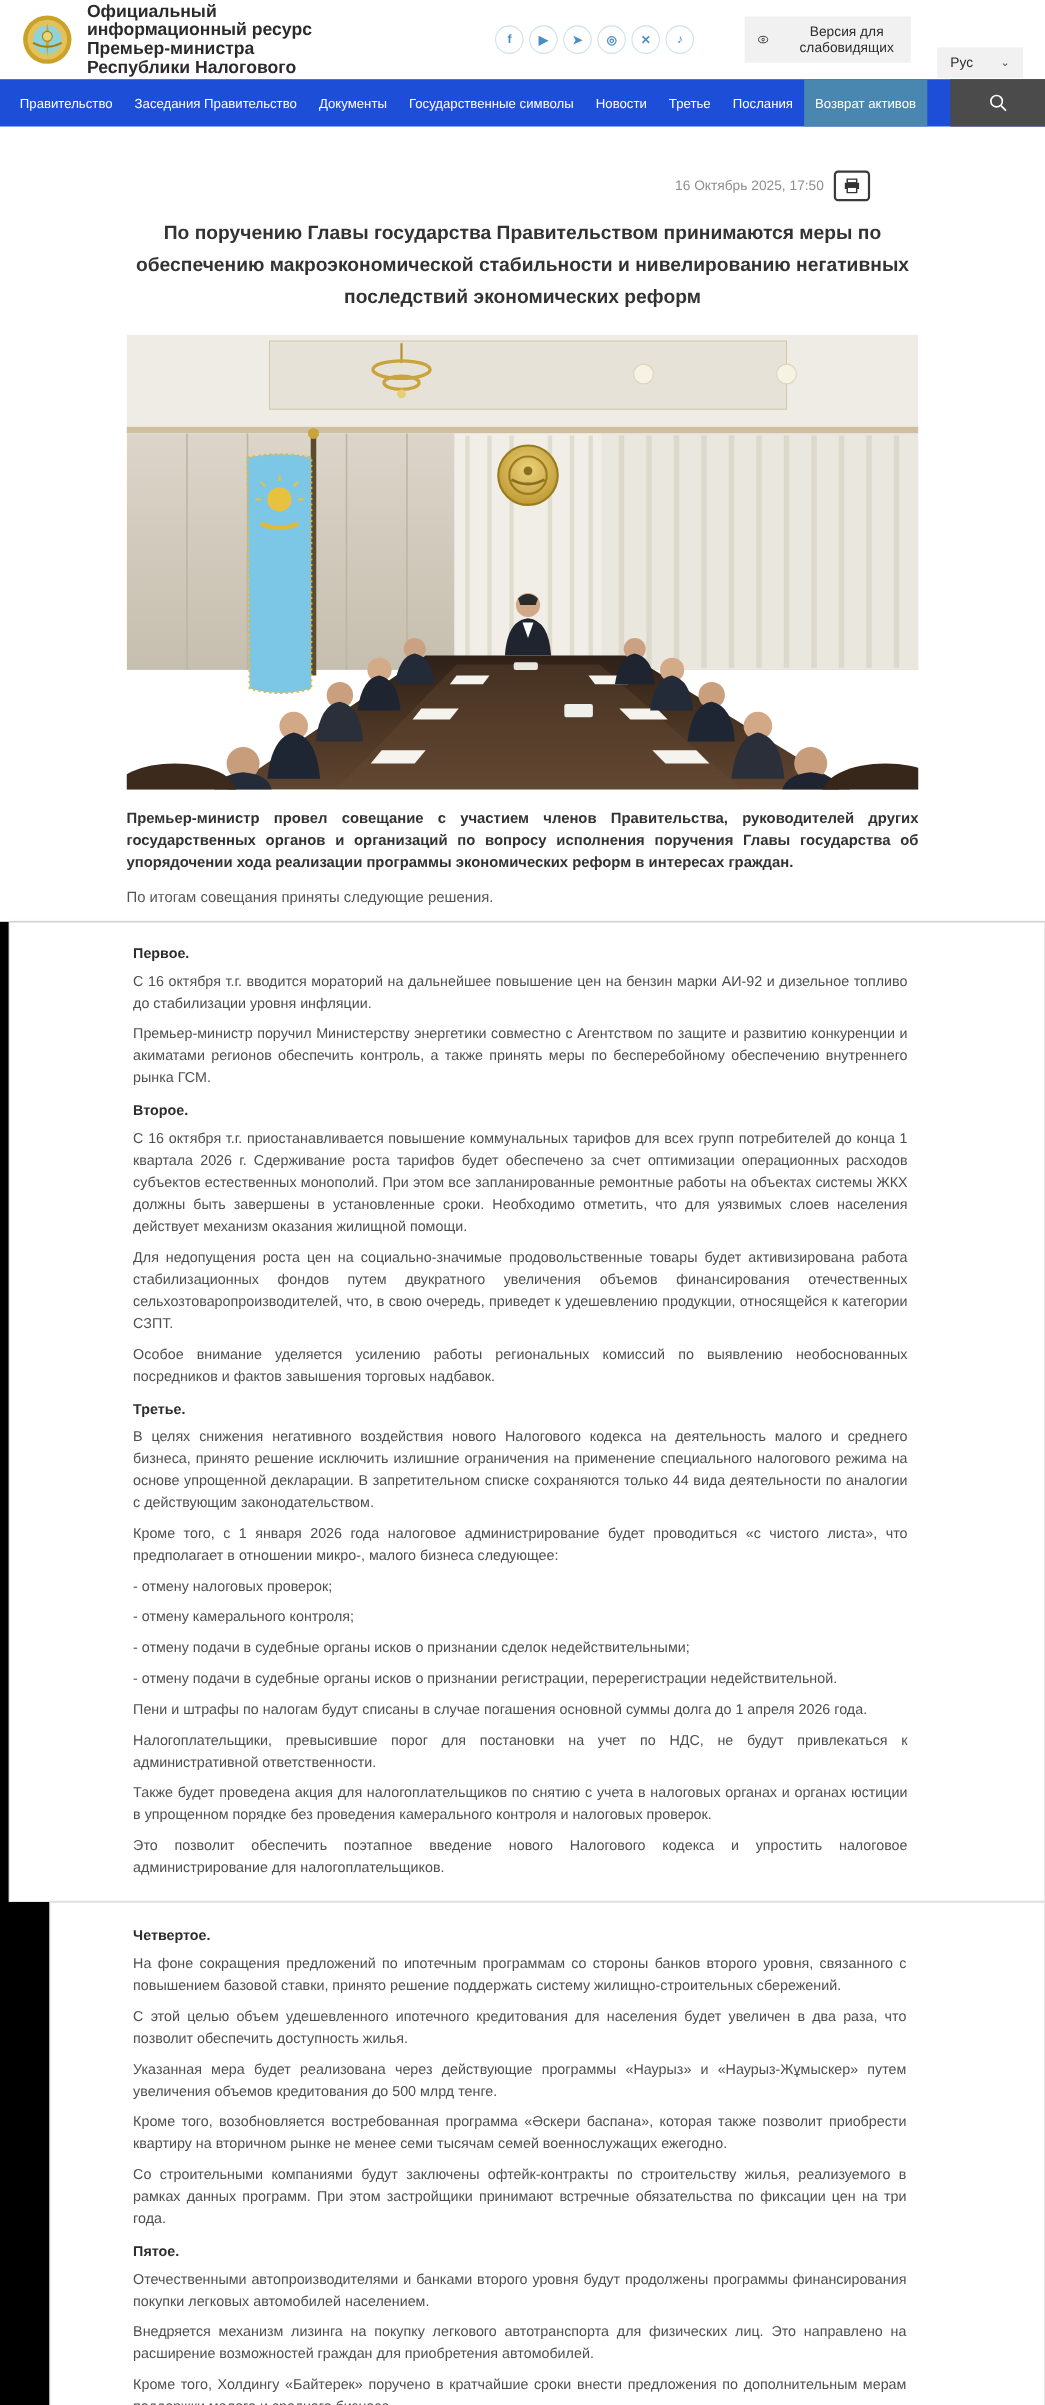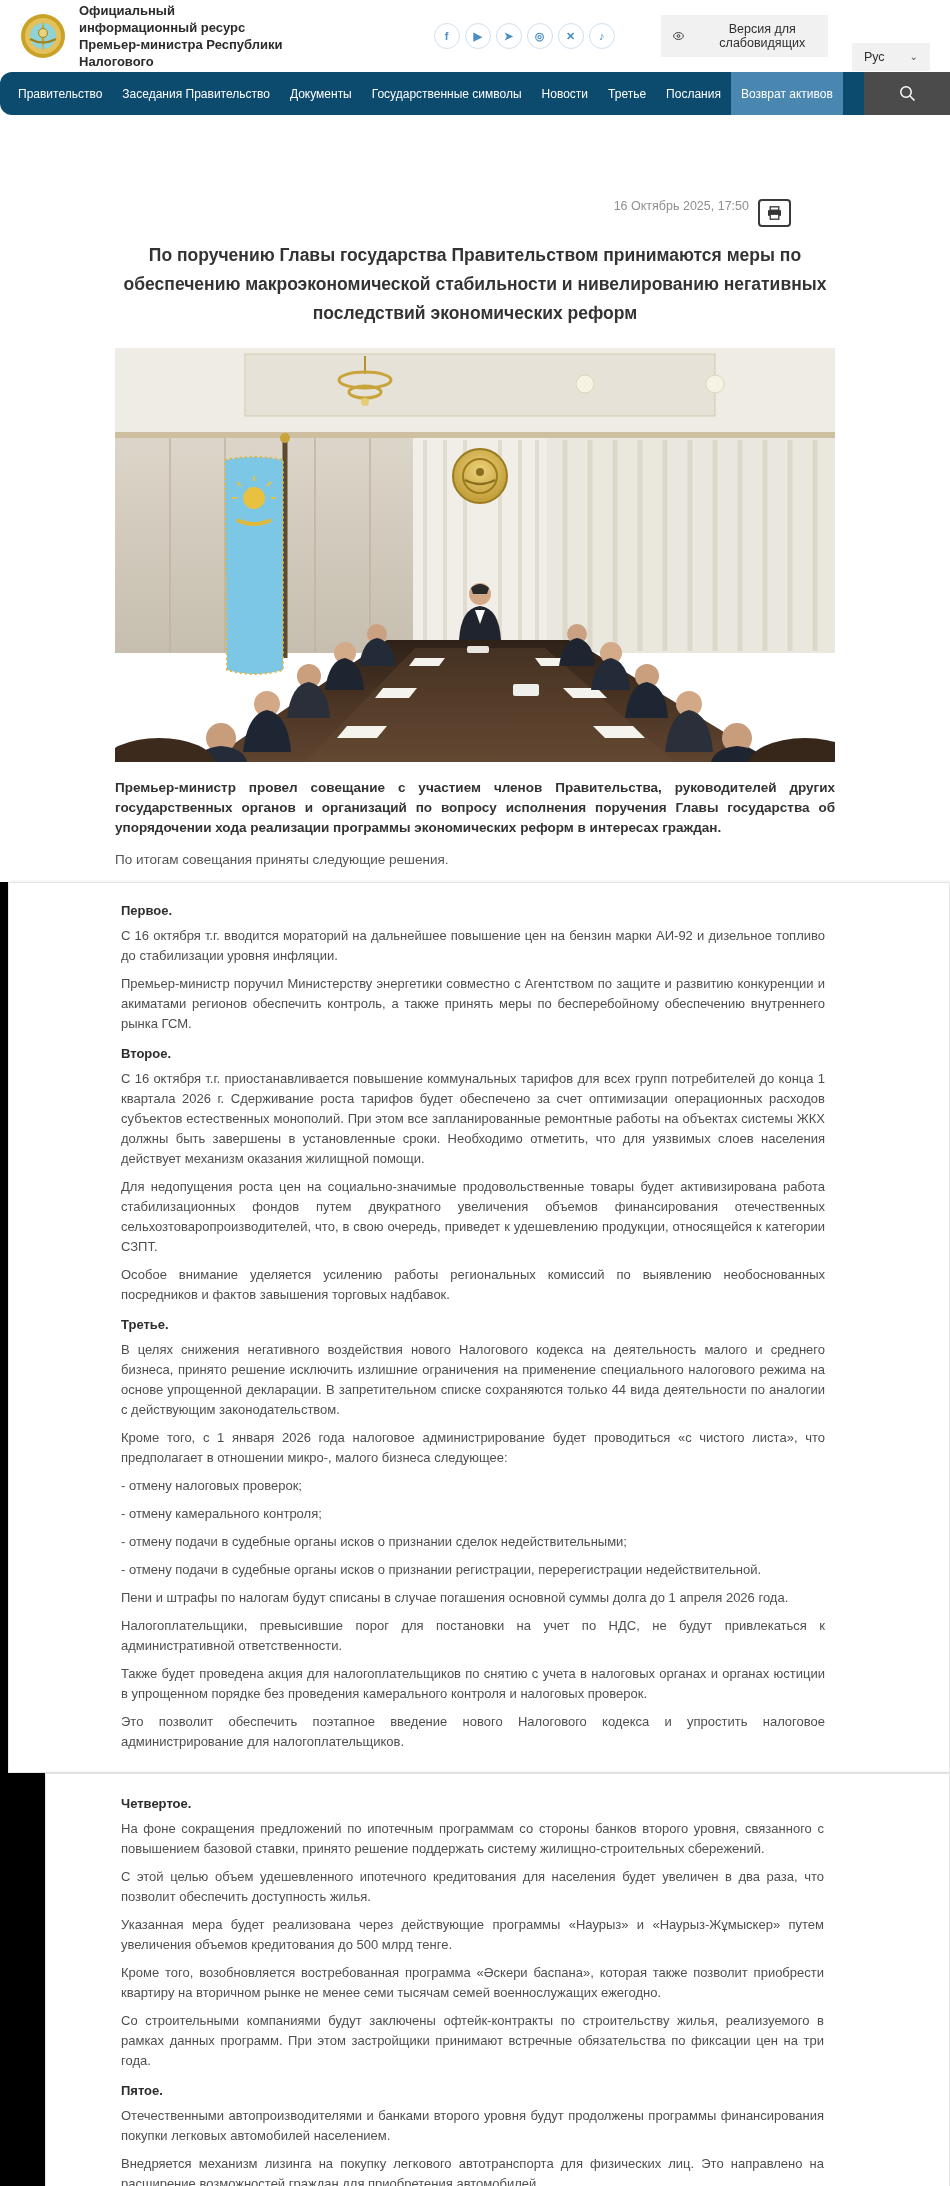--- a/index.html
+++ b/index.html
@@ -1,38 +1,38 @@
 <!DOCTYPE html>
 <html lang="ru"><head>
 <meta charset="utf-8">
 <style>
   html,body { margin:0; padding:0; background:#fff; }
   body { width:950px; font-family:"Liberation Sans", sans-serif; -webkit-font-smoothing:antialiased; }
 
   
   .header { height:72px; display:flex; align-items:center; padding:0 20px; background:#fff; box-sizing:border-box; }
   .logo { width:46px; height:46px; flex:0 0 auto; }
-  .site-name { margin-left:13px; font-size:13px; color:#2b2b2b; line-height:17px; font-weight:600; }
+  .site-name { margin-left:13px; font-size:16px; color:#2b2b2b; line-height:17px; font-weight:600; }
   .social { display:flex; align-items:center; gap:5px; margin-left:150px; }
   .social-icon { width:24px; height:24px; border:1px solid #cfe0ee; border-radius:50%; display:flex; align-items:center; justify-content:center; color:#4a8ec2; font-size:11px; font-weight:bold; background:#fff; cursor:pointer; }
   .btn-gray { background:#f1f1f1; border:none; display:flex; align-items:center; gap:25px; font-size:12.5px; color:#2e2e2e; padding:7px 12px; cursor:pointer; font-family:inherit; }
   .btn-access { margin-left:46px; }
   .btn-lang { margin-left:24px;margin-top:41px; }
   .caret { font-size:10px; color:#555; }
 
   
-  .nav { background:#0c4a6e; height:43px; display:flex; align-items:stretch;border-radius:12px; }
+  .nav { background:#1d4ed8; height:43px; display:flex; align-items:stretch; }
   .nav-items { display:flex; align-items:stretch; padding-left:8px; }
   .nav-item { color:#fff; font-size:12px; display:flex; align-items:center; padding:0 10px; cursor:pointer; white-space:nowrap; }
   .nav-item.active { background:#4a87b0; }
   .nav-search { margin-left:auto; width:86px; background:#4b4b4b; display:flex; align-items:center; justify-content:center; cursor:pointer; }
 
   
   .article-top { width:720px; margin:0 auto; }
-  .date-row { display:flex; justify-content:flex-end; align-items:flex-start; gap:9px; padding:40px 44px 0 0; color:#8f8f8f; font-size:12.5px;margin-top:44px; }
+  .date-row { display:flex; justify-content:flex-end; align-items:center; gap:9px; padding:40px 44px 0 0; color:#8f8f8f; font-size:12.5px; }
   .print-btn { width:29px; height:24px; border:2px solid #3a3a3a; border-radius:4px; display:flex; align-items:center; justify-content:center; background:#fff; cursor:pointer; }
   .page-title { font-size:17.5px; font-weight:bold; color:#333; text-align:center; line-height:29px; margin:14px 0 20px; }
   .photo-wrap { width:720px; height:414px; overflow:hidden; }
   .lead { font-weight:bold; color:#333; text-align:justify; font-size:13.5px; line-height:20px; margin:16px 0 10px; }
   .intro { color:#555; font-size:13.5px; line-height:19px; margin:12px 0 13px; }
 
   
   .black-section { background:#000; }
   .black-section::after { content:''; display:block; height:11px; }
   .card { background:#fff; border:1px solid #e6e6e6; box-shadow:0 1px 4px rgba(0,0,0,.18); box-sizing:border-box; }

